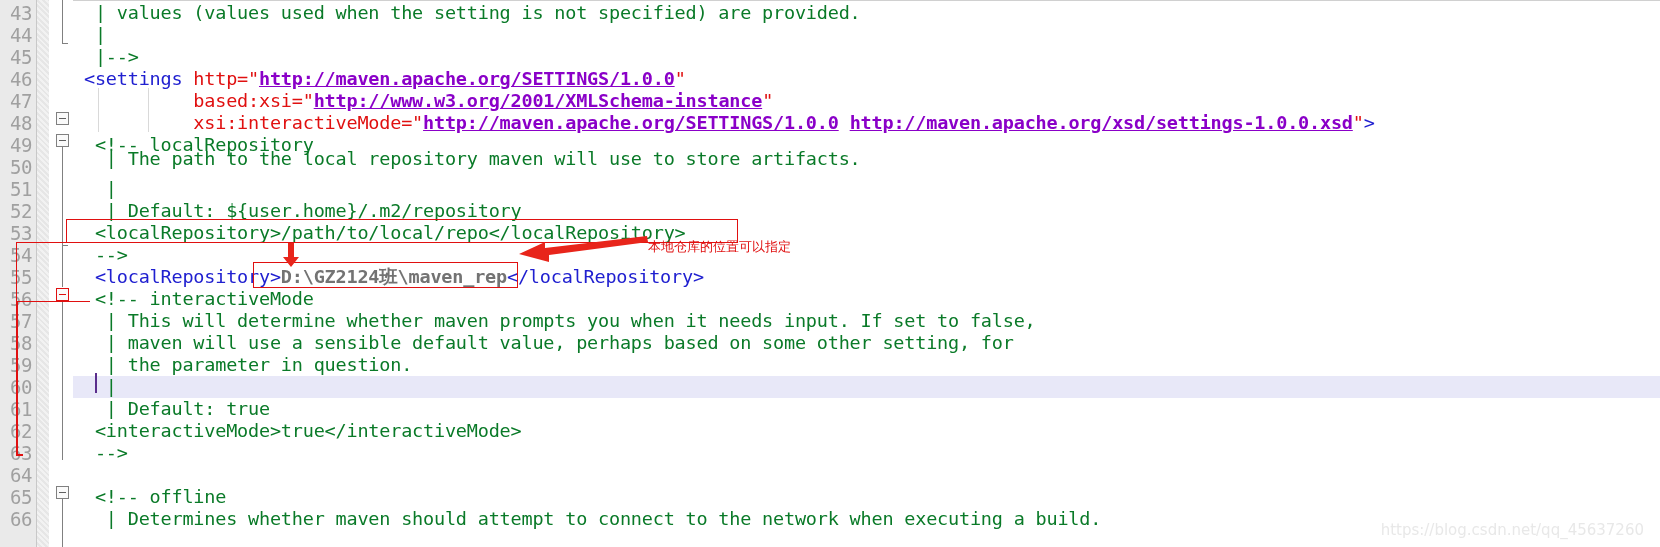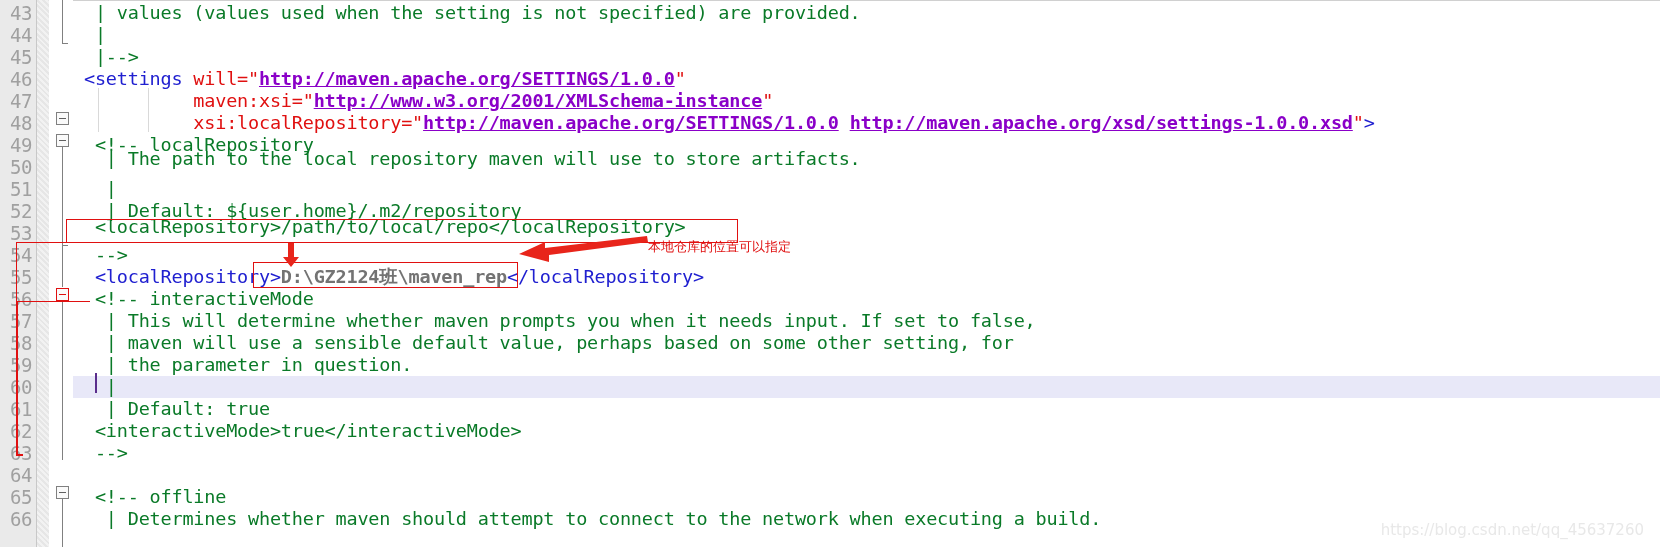--- a/index.html
+++ b/index.html
@@ -251,28 +251,28 @@
   <div class="fold-line" style="left:62px; top:499px; height:48px;"></div>
 
   <div class="fold-box-red" style="left:56px; top:288px;"></div>
   <div class="fold-line-red" style="left:16px; top:301px; height:155px;"></div>
   <div class="fold-end-red" style="left:16px; top:454px;"></div>
 
   <div class="code" id="code">
       <div class="line" style="top: 2px;"><span class="c-comment">  | values (values used when the setting is not specified) are provided.</span></div>
       <div class="line" style="top: 24px;"><span class="c-comment">  |</span></div>
       <div class="line" style="top: 46px;"><span class="c-comment">  |--&gt;</span></div>
-      <div class="line" style="top: 68px;"><span class="c-tag"> &lt;settings </span><span class="c-attr">will=</span><span class="c-quote">"</span><span class="c-url">http://maven.apache.org/SETTINGS/1.0.0</span><span class="c-quote">"</span></div>
-      <div class="line" style="top: 90px;"><span class="c-plain">           </span><span class="c-attr">maven:xsi=</span><span class="c-quote">"</span><span class="c-url">http://www.w3.org/2001/XMLSchema-instance</span><span class="c-quote">"</span></div>
-      <div class="line" style="top: 112px;"><span class="c-plain">           </span><span class="c-attr">xsi:localRepository=</span><span class="c-quote">"</span><span class="c-url">http://maven.apache.org/SETTINGS/1.0.0</span><span class="c-plain"> </span><span class="c-url">http://maven.apache.org/xsd/settings-1.0.0.xsd</span><span class="c-quote">"</span><span class="c-tag">&gt;</span></div>
+      <div class="line" style="top: 68px;"><span class="c-tag"> &lt;settings </span><span class="c-attr">http=</span><span class="c-quote">"</span><span class="c-url">http://maven.apache.org/SETTINGS/1.0.0</span><span class="c-quote">"</span></div>
+      <div class="line" style="top: 90px;"><span class="c-plain">           </span><span class="c-attr">based:xsi=</span><span class="c-quote">"</span><span class="c-url">http://www.w3.org/2001/XMLSchema-instance</span><span class="c-quote">"</span></div>
+      <div class="line" style="top: 112px;"><span class="c-plain">           </span><span class="c-attr">xsi:interactiveMode=</span><span class="c-quote">"</span><span class="c-url">http://maven.apache.org/SETTINGS/1.0.0</span><span class="c-plain"> </span><span class="c-url">http://maven.apache.org/xsd/settings-1.0.0.xsd</span><span class="c-quote">"</span><span class="c-tag">&gt;</span></div>
       <div class="line" style="top: 134px;"><span class="c-comment">  &lt;!-- localRepository</span></div>
       <div class="line" style="top: 148px;"><span class="c-comment">   | The path to the local repository maven will use to store artifacts.</span></div>
       <div class="line" style="top: 178px;"><span class="c-comment">   |</span></div>
       <div class="line" style="top: 200px;"><span class="c-comment">   | Default: ${user.home}/.m2/repository</span></div>
-      <div class="line" style="top: 216px;"><span class="c-comment">  &lt;localRepository&gt;/path/to/local/repo&lt;/localRepository&gt;</span></div>
+      <div class="line" style="top: 222px;"><span class="c-comment">  &lt;localRepository&gt;/path/to/local/repo&lt;/localRepository&gt;</span></div>
       <div class="line" style="top: 244px;"><span class="c-comment">  --&gt;</span></div>
       <div class="line" style="top: 266px;"><span class="c-tag">  &lt;localRepository&gt;</span><span class="c-value">D:\GZ2124班\maven_rep</span><span class="c-tag">&lt;/localRepository&gt;</span></div>
       <div class="line" style="top: 288px;"><span class="c-comment">  &lt;!-- interactiveMode</span></div>
       <div class="line" style="top: 310px;"><span class="c-comment">   | This will determine whether maven prompts you when it needs input. If set to false,</span></div>
       <div class="line" style="top: 332px;"><span class="c-comment">   | maven will use a sensible default value, perhaps based on some other setting, for</span></div>
       <div class="line" style="top: 354px;"><span class="c-comment">   | the parameter in question.</span></div>
       <div class="line" style="top: 376px;"><span class="c-comment">   |</span></div>
       <div class="line" style="top: 420px;"><span class="c-comment">  &lt;interactiveMode&gt;true&lt;/interactiveMode&gt;</span></div>
       <div class="line" style="top: 398px;"><span class="c-comment">   | Default: true</span></div>
       <div class="line" style="top: 442px;"><span class="c-comment">  --&gt;</span></div>

